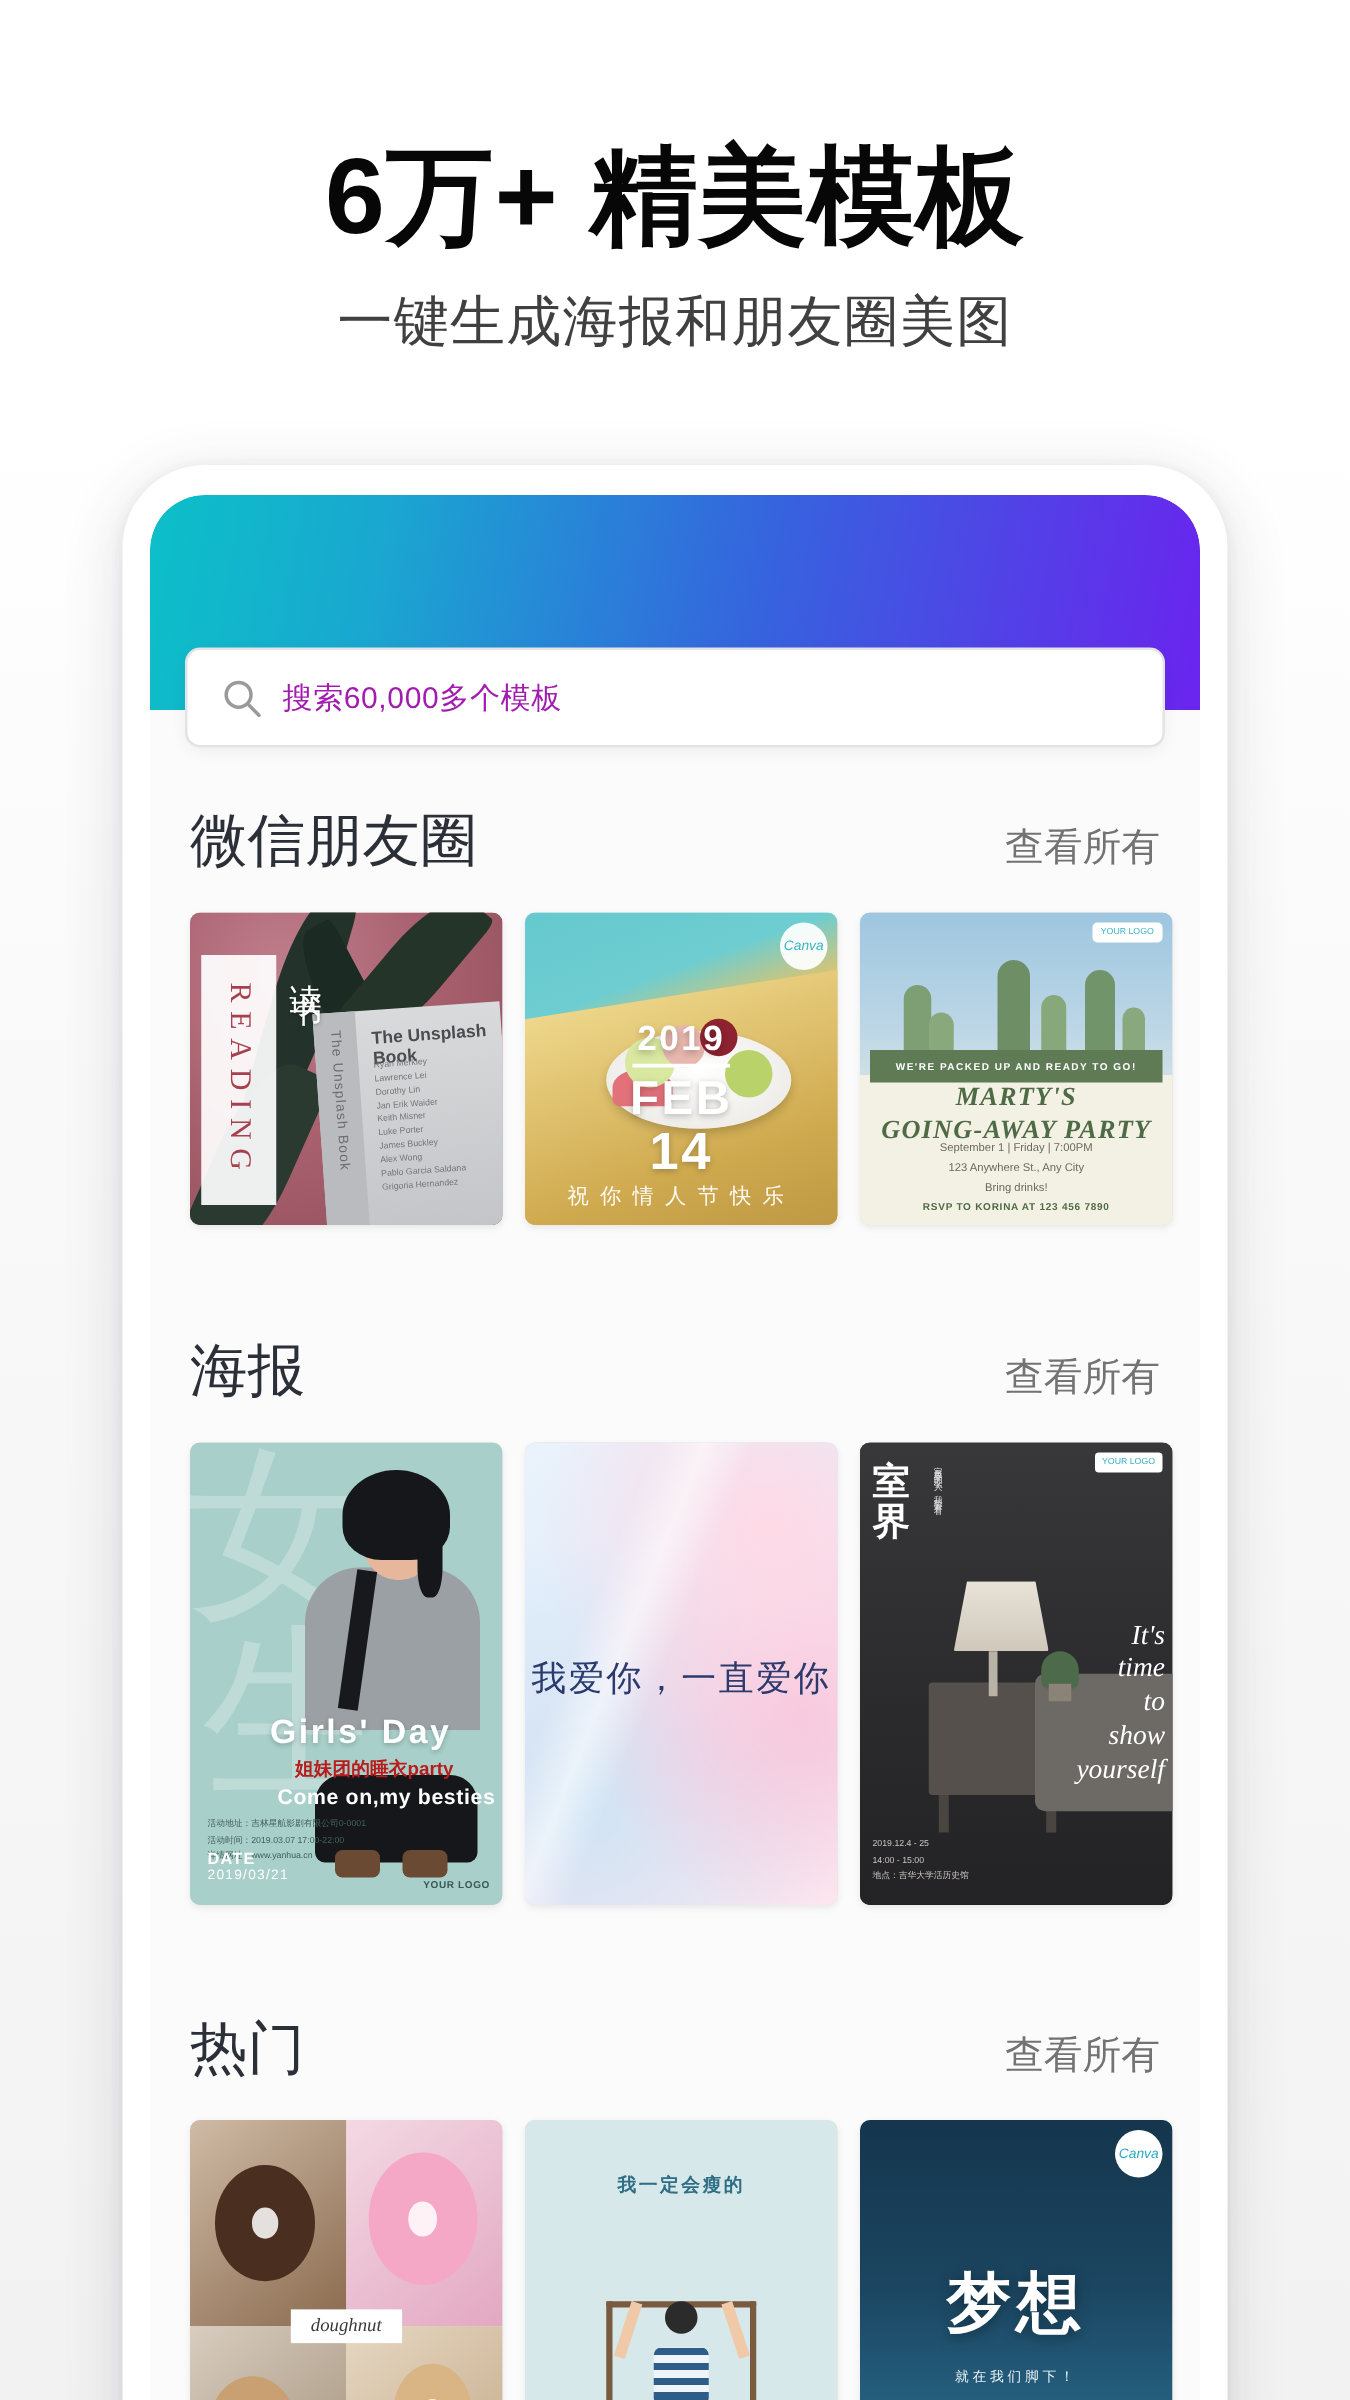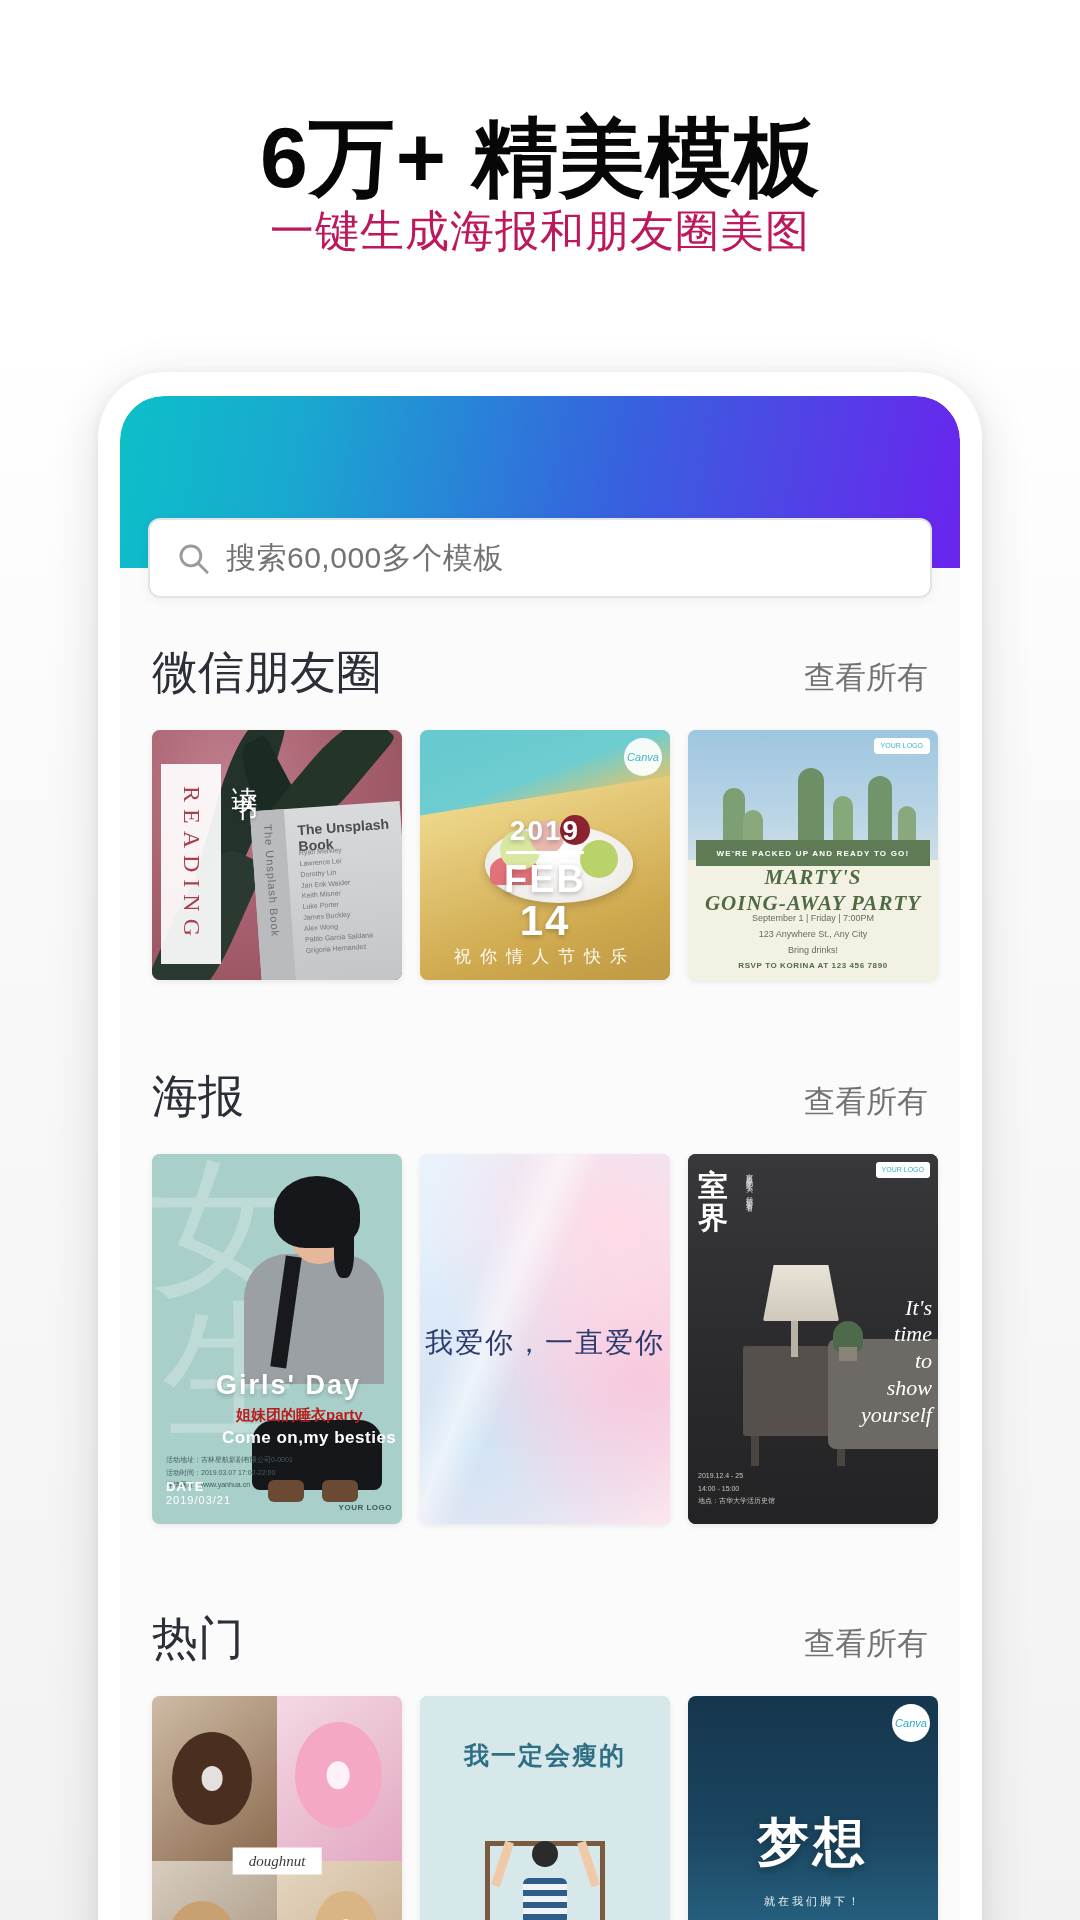--- a/index.html
+++ b/index.html
@@ -19,21 +19,21 @@
 
   
   .headline-wrap{
     position:absolute; top:112px; left:0; width:1080px; text-align:center;
   }
   .headline{
     font-size:86px; font-weight:bold; color:#070707; letter-spacing:1px;
     line-height:1.05; white-space:nowrap;
   }
   .subhead{
-    font-size:44px; color:#be185d; font-weight:400; letter-spacing:1px;
+    margin-top:26px; font-size:44px; color:#404040; font-weight:400; letter-spacing:1px;
   }
 
   
   .phone{
     position:absolute; left:98px; top:372px;
     width:884px; height:1620px;
     background:#ffffff;
     border-radius:66px 66px 0 0;
     box-shadow:0 10px 48px rgba(60,60,80,.16), 0 2px 10px rgba(60,60,80,.08);
     overflow:hidden;
@@ -56,21 +56,21 @@
     position:absolute; left:28px; right:28px; bottom:-30px;
     height:80px;
     background:#ffffff;
     border:2px solid #e3e3e6;
     border-radius:12px;
     display:flex; align-items:center; gap:16px;
     padding:0 26px;
     box-shadow:0 3px 12px rgba(0,0,0,.05);
   }
   .search-icon{ width:34px;height:34px;flex:none;display:block; }
-  .search-ph{ font-size:30px; color:#737373; letter-spacing:.5px; }
+  .search-ph{ font-size:24px; color:#a21caf; letter-spacing:.5px; }
 
   
   .content{ padding:74px 0 0 0; }
   .section{ margin-bottom:12px; }
   .sec-head{
     display:flex; align-items:baseline; justify-content:space-between;
     padding:0 32px; margin-bottom:26px;
   }
   .sec-title{ font-size:46px; color:#2b2f38; font-weight:400; }
   .sec-more{ font-size:31px; color:#737373; }
@@ -270,21 +270,21 @@
   .r2{ left:14%;top:16%;width:70%;height:64%;background:#f4a8c6; }
   .r3{ left:12%;top:24%;width:56%;height:50%;background:#c9a071; }
   .r4{ left:30%;top:18%;width:50%;height:46%;background:#d9b484; }
   .r5{ left:10%;top:54%;width:46%;height:42%;background:#cfa873; }
   .dn-label{ position:absolute;left:50%;top:50%;transform:translate(-50%,-50%);
              background:#fff;padding:5px 16px;font-family:"Liberation Serif",serif;
              font-style:italic;font-size:15px;color:#3a3a3a;z-index:3;white-space:nowrap; }
 
   
   .art-thin{ position:absolute;inset:0;background:#d7e8ea; }
-  .thin-t{ position:absolute;left:0;right:0;top:13%;text-align:center;font-size:25px;
+  .thin-t{ position:absolute;left:0;right:0;top:13%;text-align:center;font-size:15px;
            color:#2f6f86;font-weight:bold;letter-spacing:2px; }
   .bar-h{ position:absolute;left:26%;top:44%;width:48%;height:5px;background:#7b5b3f;border-radius:3px; }
   .bar-p1{ position:absolute;left:26%;top:44%;width:5px;height:48%;background:#7b5b3f; }
   .bar-p2{ position:absolute;right:26%;top:44%;width:5px;height:48%;background:#7b5b3f; }
   .p-head{ position:absolute;left:50%;top:44%;transform:translateX(-50%);width:26px;height:26px;
            border-radius:50%;background:#2b2b2b; }
   .p-body{ position:absolute;left:50%;top:55%;transform:translateX(-50%);width:44px;height:46px;
            background:repeating-linear-gradient(180deg,#2f5d8a 0 6px,#eef4f7 6px 12px);border-radius:6px; }
   .p-arm-l{ position:absolute;left:31%;top:44%;width:9px;height:46px;background:#f0c9a8;transform:rotate(18deg); }
   .p-arm-r{ position:absolute;right:31%;top:44%;width:9px;height:46px;background:#f0c9a8;transform:rotate(-18deg); }

